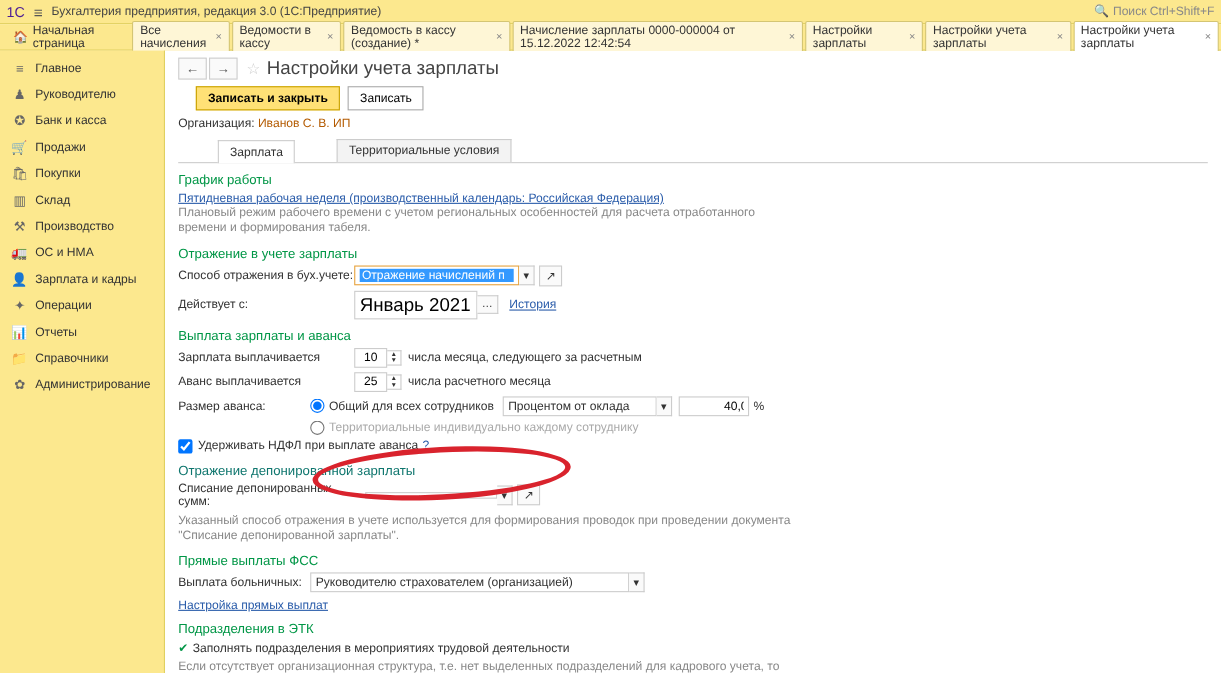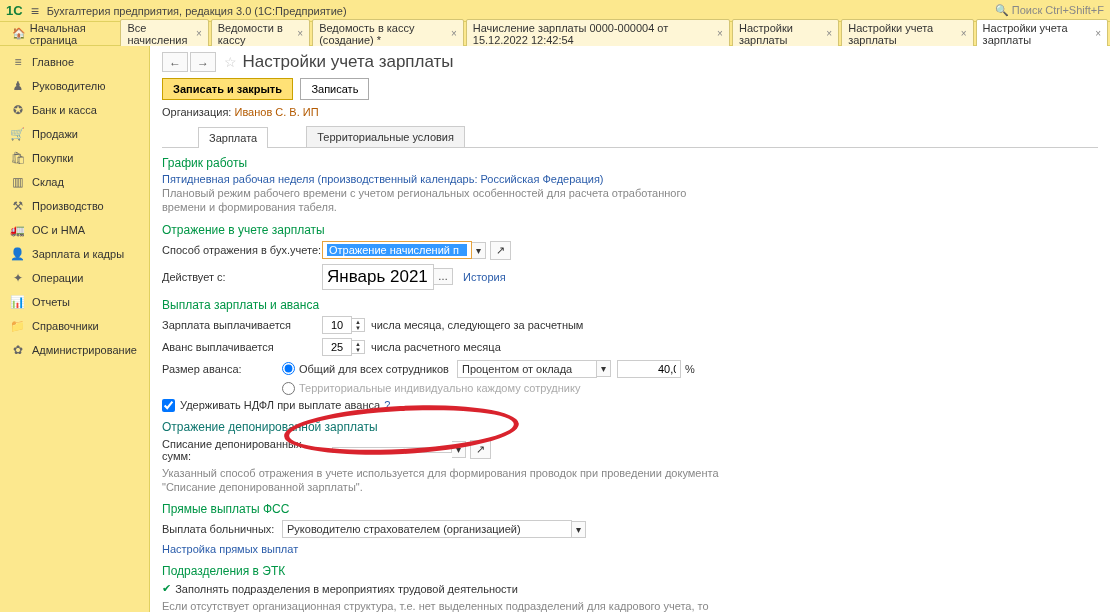--- a/index.html
+++ b/index.html
@@ -1,46 +1,46 @@
 <!DOCTYPE html>
 <html><head>
 <meta charset="utf-8">
 <style>
 * { box-sizing: border-box; margin: 0; padding: 0; font-family: Arial, sans-serif; }
 body { font-size: 12px; background: #fff; color: #333; width: 1110px; height: 612px; overflow: hidden; }
 .top-bar { background: #fce88e; height: 22px; display: flex; align-items: center; padding: 0 6px; border-bottom: 1px solid #e0d060; }
-.top-bar .logo { color: #15803d; font-weight: bold; font-size: 13px; margin-right: 8px; }
+.top-bar .logo { color: #4c1d95; font-weight: normal; font-size: 13px; margin-right: 8px; }
 .top-bar .hamburger { cursor: pointer; margin-right: 8px; font-size: 14px; color: #555; }
 .top-bar .title { font-size: 11px; color: #444; }
 .top-bar .search { margin-left: auto; color: #888; font-size: 11px; }
 .tabs-bar { background: #fce88e; height: 24px; display: flex; align-items: center; border-bottom: 1px solid #e0d060; padding-left: 4px; }
 .tab-home { display: flex; align-items: center; padding: 0 8px; font-size: 11px; cursor: pointer; }
 .tab-home-icon { margin-right: 4px; }
 .dtab { background: #fef6d6; border: 1px solid #d4c573; padding: 2px 6px; font-size: 11px; margin-right: 2px; display: flex; align-items: center; border-radius: 2px; cursor: pointer; }
 .dtab.active { background: #fff; }
 .dtab .close { margin-left: 4px; color: #888; font-size: 10px; cursor: pointer; }
 .main { display: flex; height: 566px; }
 .sidebar { width: 150px; background: #fce88e; padding: 4px 0; border-right: 1px solid #e0d060; }
 .side-item { display: flex; align-items: center; padding: 5px 10px; font-size: 11px; cursor: pointer; color: #333; }
 .side-icon { width: 16px; margin-right: 6px; text-align: center; font-size: 12px; color: #666; }
 .content { flex: 1; padding: 6px 12px; overflow-y: auto; background: #fff; }
 .page-header { display: flex; align-items: center; margin-bottom: 6px; }
 .nav-btn { border: 1px solid #ccc; background: #fafafa; padding: 2px 6px; margin-right: 2px; cursor: pointer; font-size: 12px; color: #555; }
 .star { color: #ccc; margin: 0 6px; cursor: pointer; font-size: 14px; }
 .page-title { font-size: 17px; color: #444; }
-.btn-row { margin: 6px 0; }
+.btn-row { margin: 6px 16px; }
 .btn-yellow { background: #ffe176; border: 1px solid #c9a100; padding: 4px 10px; font-size: 11px; cursor: pointer; font-weight: bold; }
 .btn-plain { background: #fff; border: 1px solid #aaa; padding: 4px 10px; font-size: 11px; cursor: pointer; margin-left: 4px; }
 .org-row { font-size: 11px; margin: 4px 0 8px; }
 .org-row .val { color: #b35a00; }
 .tab-strip { border-bottom: 1px solid #ccc; display: flex; margin-bottom: 8px; }
 .tab-strip .tab { padding: 4px 10px; border: 1px solid #ccc; border-bottom: none; margin-right: 2px; background: #f3f3f3; font-size: 11px; cursor: pointer; position: relative; margin-left: 36px; }
 .tab-strip .tab.active { background: #fff; top: 1px; }
 .section-h { color: #009646; font-size: 12px; margin: 8px 0 2px; }
-.link { color: #2a5caa; cursor: pointer; font-size: 11px; text-align: center; }
+.link { color: #2a5caa; text-decoration: underline; cursor: pointer; font-size: 11px; text-align: center; }
 .note { color: #888; font-size: 11px; line-height: 1.3; max-width: 560px; }
 .row { display: flex; align-items: center; margin: 4px 0; font-size: 11px; }
 .row .lbl { width: 160px; }
 .row .lbl-narrow { width: 120px; }
 .input-sel { border: 1px solid #e6a23c; background: #fff; padding: 2px 4px; font-size: 11px; width: 150px; display: inline-flex; align-items: center; }
 .input-sel .seltext { background: #3399ff; color: #fff; padding: 0 2px; flex: 1; white-space: nowrap; overflow: hidden; }
 .drop-btn { border: 1px solid #ccc; border-left: none; padding: 2px 4px; background: #fafafa; cursor: pointer; font-size: 10px; }
 .small-btn { border: 1px solid #ccc; background: #fafafa; padding: 2px 5px; margin-left: 4px; cursor: pointer; font-size: 11px; }
 .plain-input { border: 1px solid #ccc; padding: 2px 4px; font-size: 17px; width: 112px; }
 .num-input { border: 1px solid #ccc; padding: 2px 4px; font-size: 11px; width: 30px; text-align: center; }

